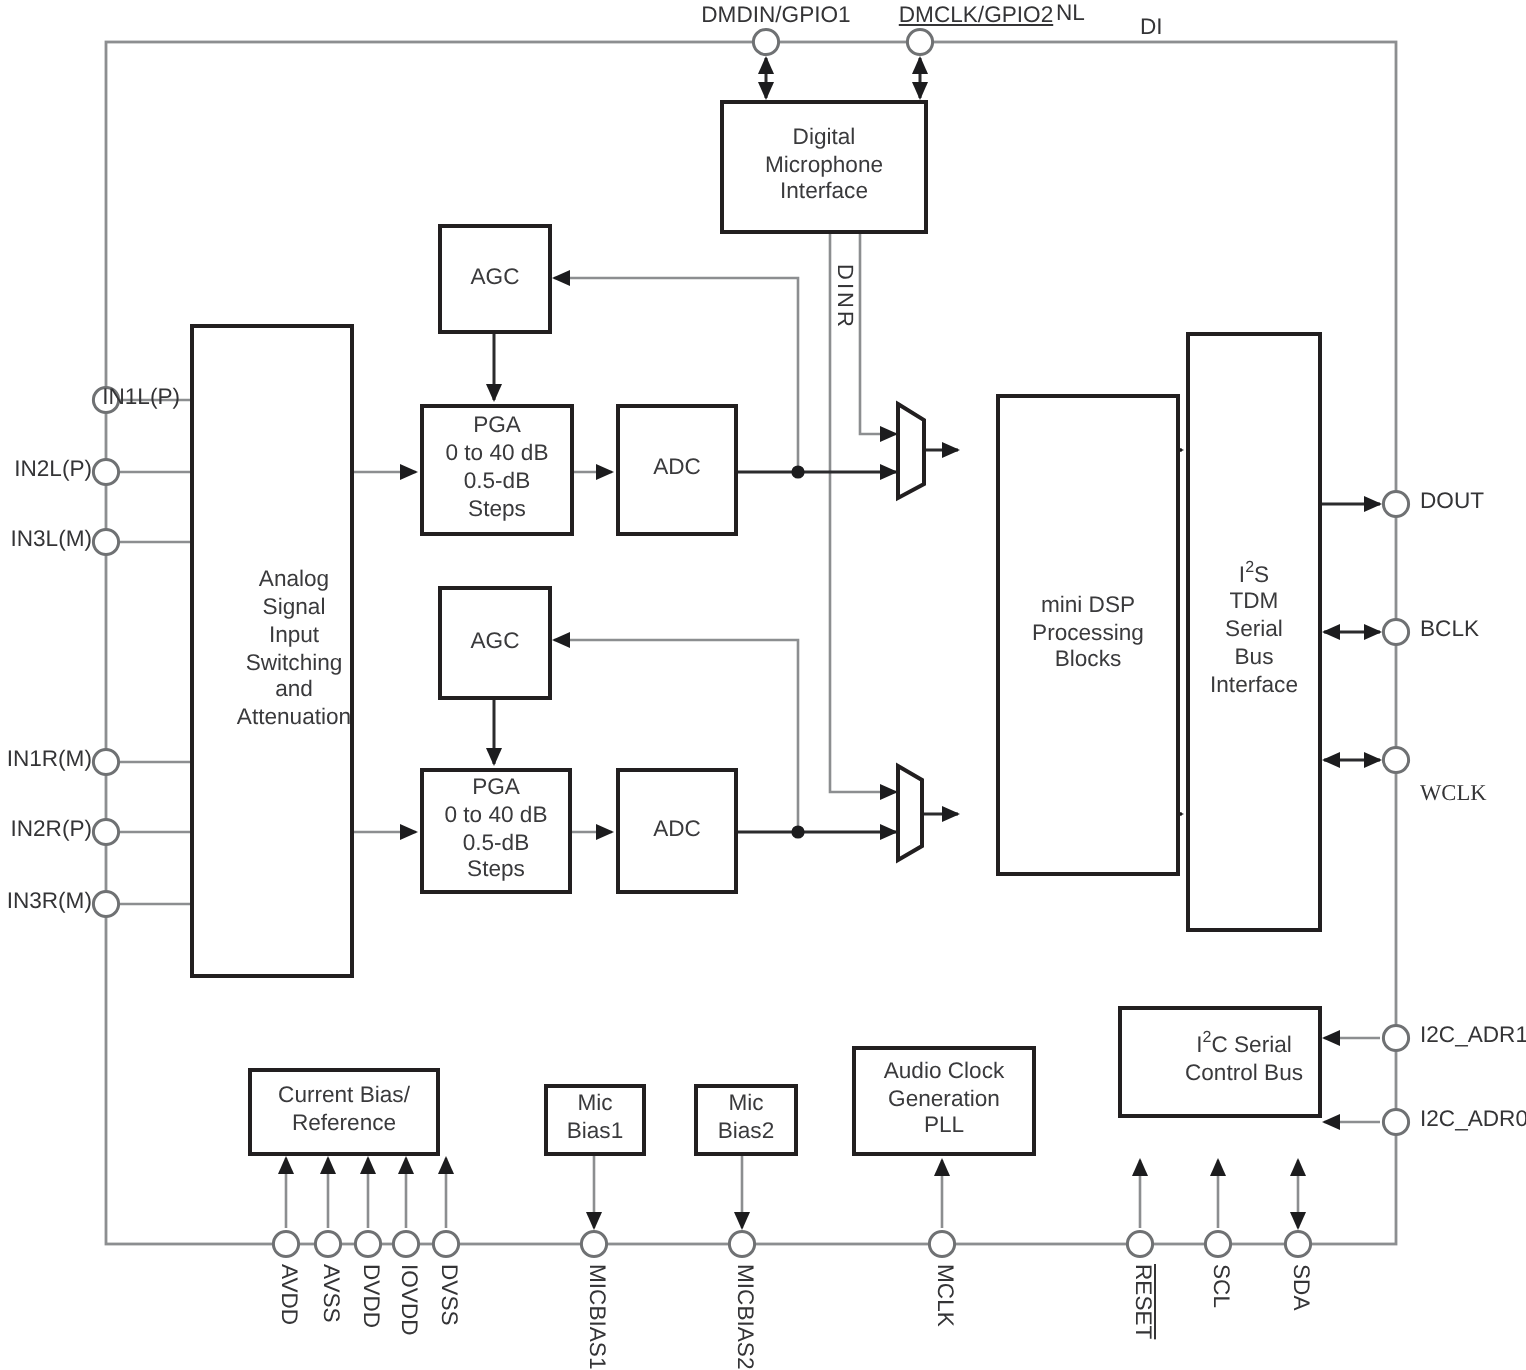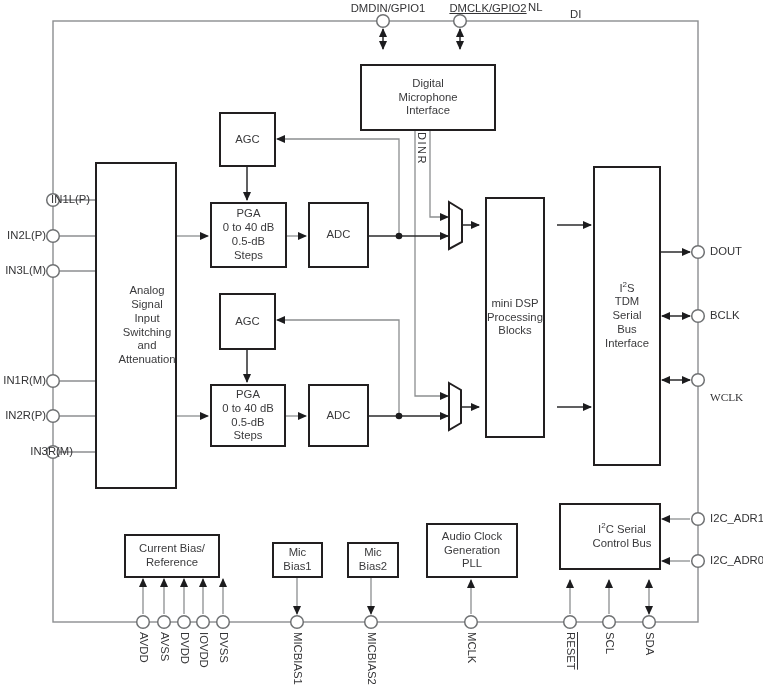--- a/index.html
+++ b/index.html
@@ -114,21 +114,21 @@
       <circle cx="223" cy="622" r="6.3"></circle>
       <circle cx="297" cy="622" r="6.3"></circle>
       <circle cx="371" cy="622" r="6.3"></circle>
       <circle cx="471" cy="622" r="6.3"></circle>
       <circle cx="570" cy="622" r="6.3"></circle>
       <circle cx="609" cy="622" r="6.3"></circle>
       <circle cx="649" cy="622" r="6.3"></circle>
     </g>
   </svg>
 
-  <div class="block" style="left:360px; top:50px; width:136px; height:67px;margin-top:14px;">
+  <div class="block" style="left:360px; top:50px; width:104px; height:67px;">
     <div class="txt">Digital
 Microphone
 Interface</div>
   </div>
 
   <div class="block" style="left:95px; top:162px; width:82px; height:327px;padding-left:22px;">
     <div class="txt">Analog
 Signal Input
 Switching
 and
@@ -158,34 +158,34 @@
     <div class="txt">PGA
 0 to 40 dB
 0.5-dB
 Steps</div>
   </div>
 
   <div class="block" style="left:308px; top:384px; width:61px; height:63px;">
     <div class="txt">ADC</div>
   </div>
 
-  <div class="block" style="left:485px; top:197px; width:60px; height:241px;">
+  <div class="block" style="left:498px; top:197px; width:92px; height:241px;">
     <div class="txt">mini DSP
 Processing
 Blocks</div>
   </div>
 
   <div class="block" style="left:593px; top:166px; width:68px; height:300px;">
     <div class="txt"><span>I</span><sup>2</sup><span>S</span><div>TDM
 Serial
 Bus
 Interface</div></div>
   </div>
 
-  <div class="block" style="left:559px; top:503px; width:102px; height:67px;padding-left:24px;">
+  <div class="block" style="left:559px; top:503px; width:102px; height:56px;padding-left:24px;">
     <div class="txt"><span>I</span><sup>2</sup><span>C Serial</span><div>Control Bus</div></div>
   </div>
 
   <div class="block" style="left:426px; top:523px; width:92px; height:55px;">
     <div class="txt">Audio Clock
 Generation
 PLL</div>
   </div>
 
   <div class="block" style="left:272px; top:542px; width:51px; height:36px;">
@@ -206,21 +206,21 @@
   <div class="lbl top-lbl" style="left:379px; top:2px;">DMDIN/GPIO1</div>
   <div class="lbl top-lbl" style="left:479px; top:2px;text-decoration:underline;">DMCLK/GPIO2</div>
   <div class="lbl" style="left:528px; top:1px;">NL</div>
   <div class="lbl" style="left:570px; top:8px;text-align:center;">DI</div>
 
   <div class="lbl left-lbl" style="top:193px;padding-left:44px;">IN1L(P)</div>
   <div class="lbl left-lbl" style="top:229px;">IN2L(P)</div>
   <div class="lbl left-lbl" style="top:264px;">IN3L(M)</div>
   <div class="lbl left-lbl" style="top:374px;">IN1R(M)</div>
   <div class="lbl left-lbl" style="top:409px;">IN2R(P)</div>
-  <div class="lbl left-lbl" style="top:445px;margin-left:27px;">IN3R(M)</div>
+  <div class="lbl left-lbl" style="top:445px;">IN3R(M)</div>
 
   <div class="lbl" style="left:710px; top:245px;">DOUT</div>
   <div class="lbl" style="left:710px; top:309px;">BCLK</div>
   <div class="lbl" style="left:710px; top:391px;font-family:Liberation Serif, serif;">WCLK</div>
   <div class="lbl" style="left:710px; top:512px;">I2C_ADR1</div>
   <div class="lbl" style="left:710px; top:554px;">I2C_ADR0</div>
 
   <div class="lbl rot" style="left:149.5px; top:632px;">AVDD</div>
   <div class="lbl rot" style="left:170.5px; top:632px;">AVSS</div>
   <div class="lbl rot" style="left:190.5px; top:632px;">DVDD</div>

